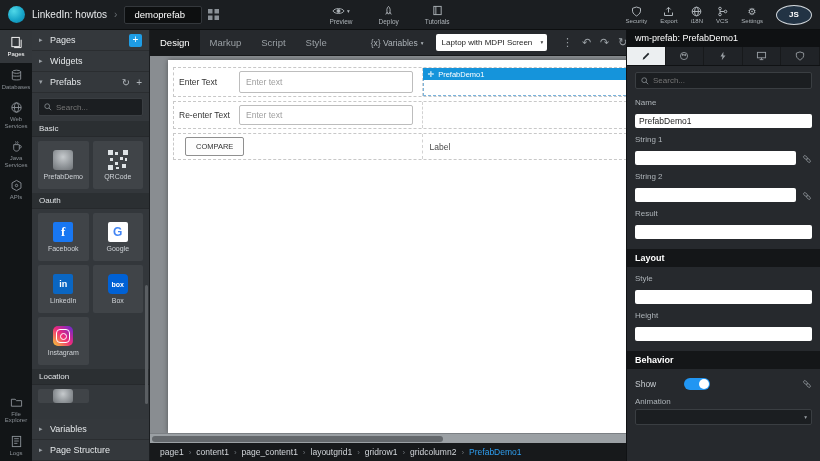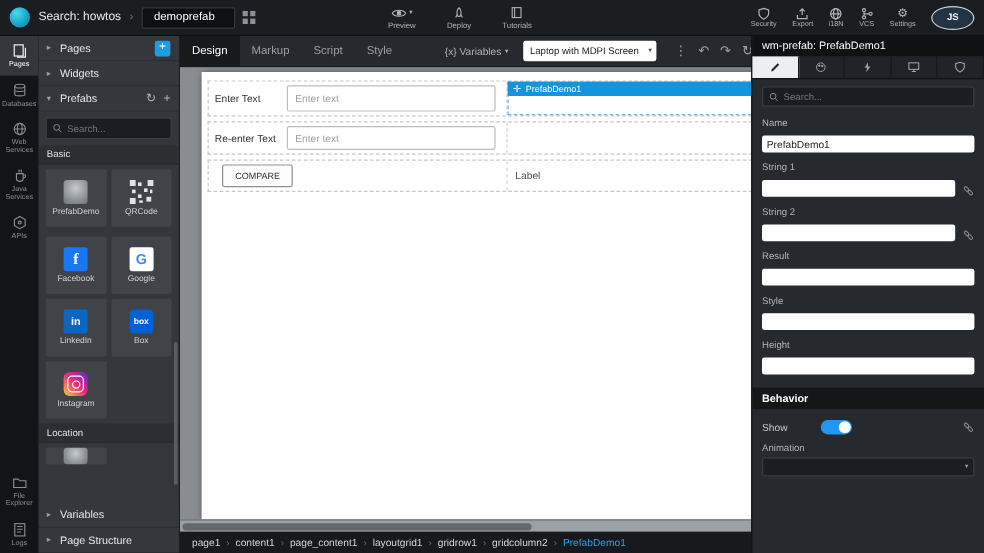--- a/index.html
+++ b/index.html
@@ -142,21 +142,21 @@
 
   svg { display:block; }
 </style>
 </head>
 <body>
 
 <div class="app">
 
   <header class="topbar">
     <div class="logo"></div>
-    <span class="project">Search: howtos</span>
+    <span class="project">LinkedIn: howtos</span>
     <span class="tb-sep">›</span>
     <div class="appbox">
       <span>demoprefab</span>
     </div>
     <span class="grid-btn">
       <svg width="11" height="11" viewBox="0 0 11 11" fill="#8a9096">
           <rect x="0" y="0" width="4.5" height="4.5"></rect>
           <rect x="6.5" y="0" width="4.5" height="4.5"></rect>
           <rect x="0" y="6.5" width="4.5" height="4.5"></rect>
           <rect x="6.5" y="6.5" width="4.5" height="4.5"></rect>
@@ -365,20 +365,21 @@
                 <rect x="14" y="14" width="4" height="4"></rect>
                 <rect x="2" y="8" width="3" height="3"></rect>
                 <rect x="8" y="17" width="3" height="2"></rect>
                 <rect x="17" y="8" width="2" height="3"></rect>
               </svg>
           </span>
           <span class="tile-label">QRCode</span>
         </div>
       </div>
 
+      <div class="group-label">Oauth</div>
       <div class="tiles">
         <div class="tile">
           <span class="tile-ico fb-ico">f</span>
           <span class="tile-label">Facebook</span>
         </div>
         <div class="tile">
           <span class="tile-ico gg-ico">G</span>
           <span class="tile-label">Google</span>
         </div>
         <div class="tile">
@@ -584,20 +585,21 @@
               </g>
             </svg>
         </span>
       </div>
 
       <div class="fld-label">Result</div>
       <div class="fld-row">
         <input class="fld-input" style="">
       </div>
 
+      <div class="sec">Layout</div>
 
       <div class="fld-label">Style</div>
       <div class="fld-row">
         <input class="fld-input" style="">
       </div>
 
       <div class="fld-label">Height</div>
       <div class="fld-row">
         <input class="fld-input" style="">
       </div>

